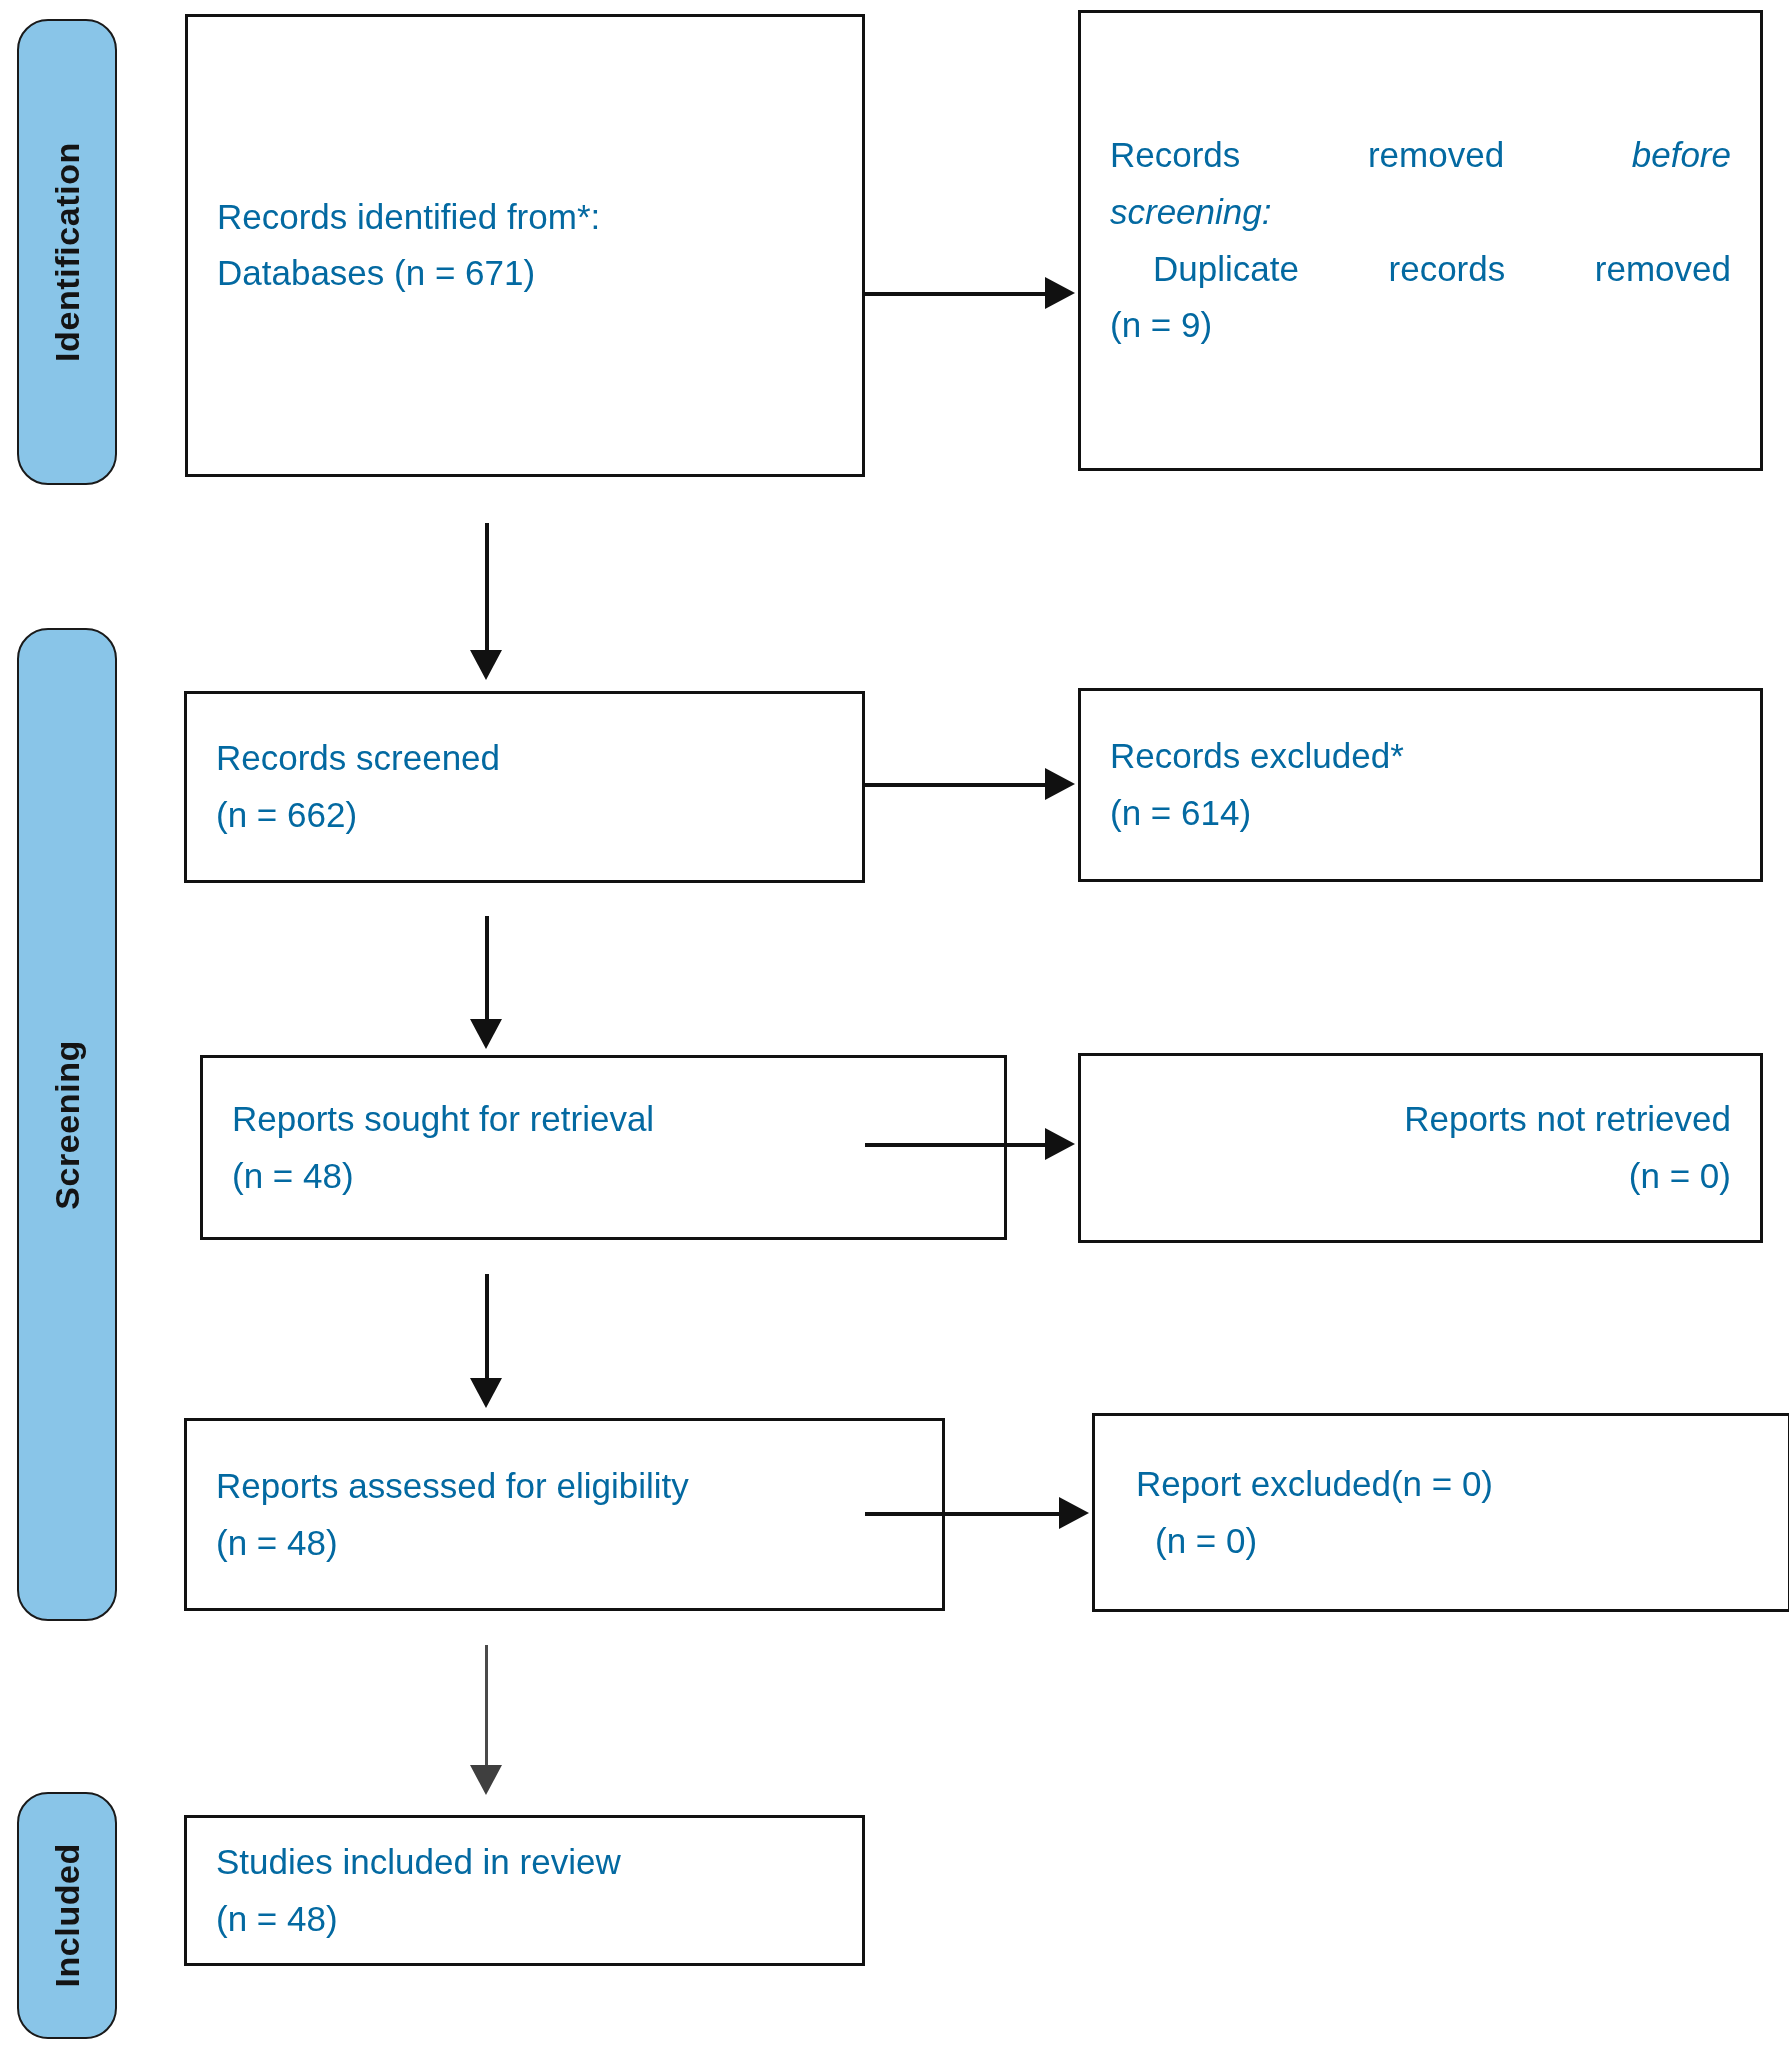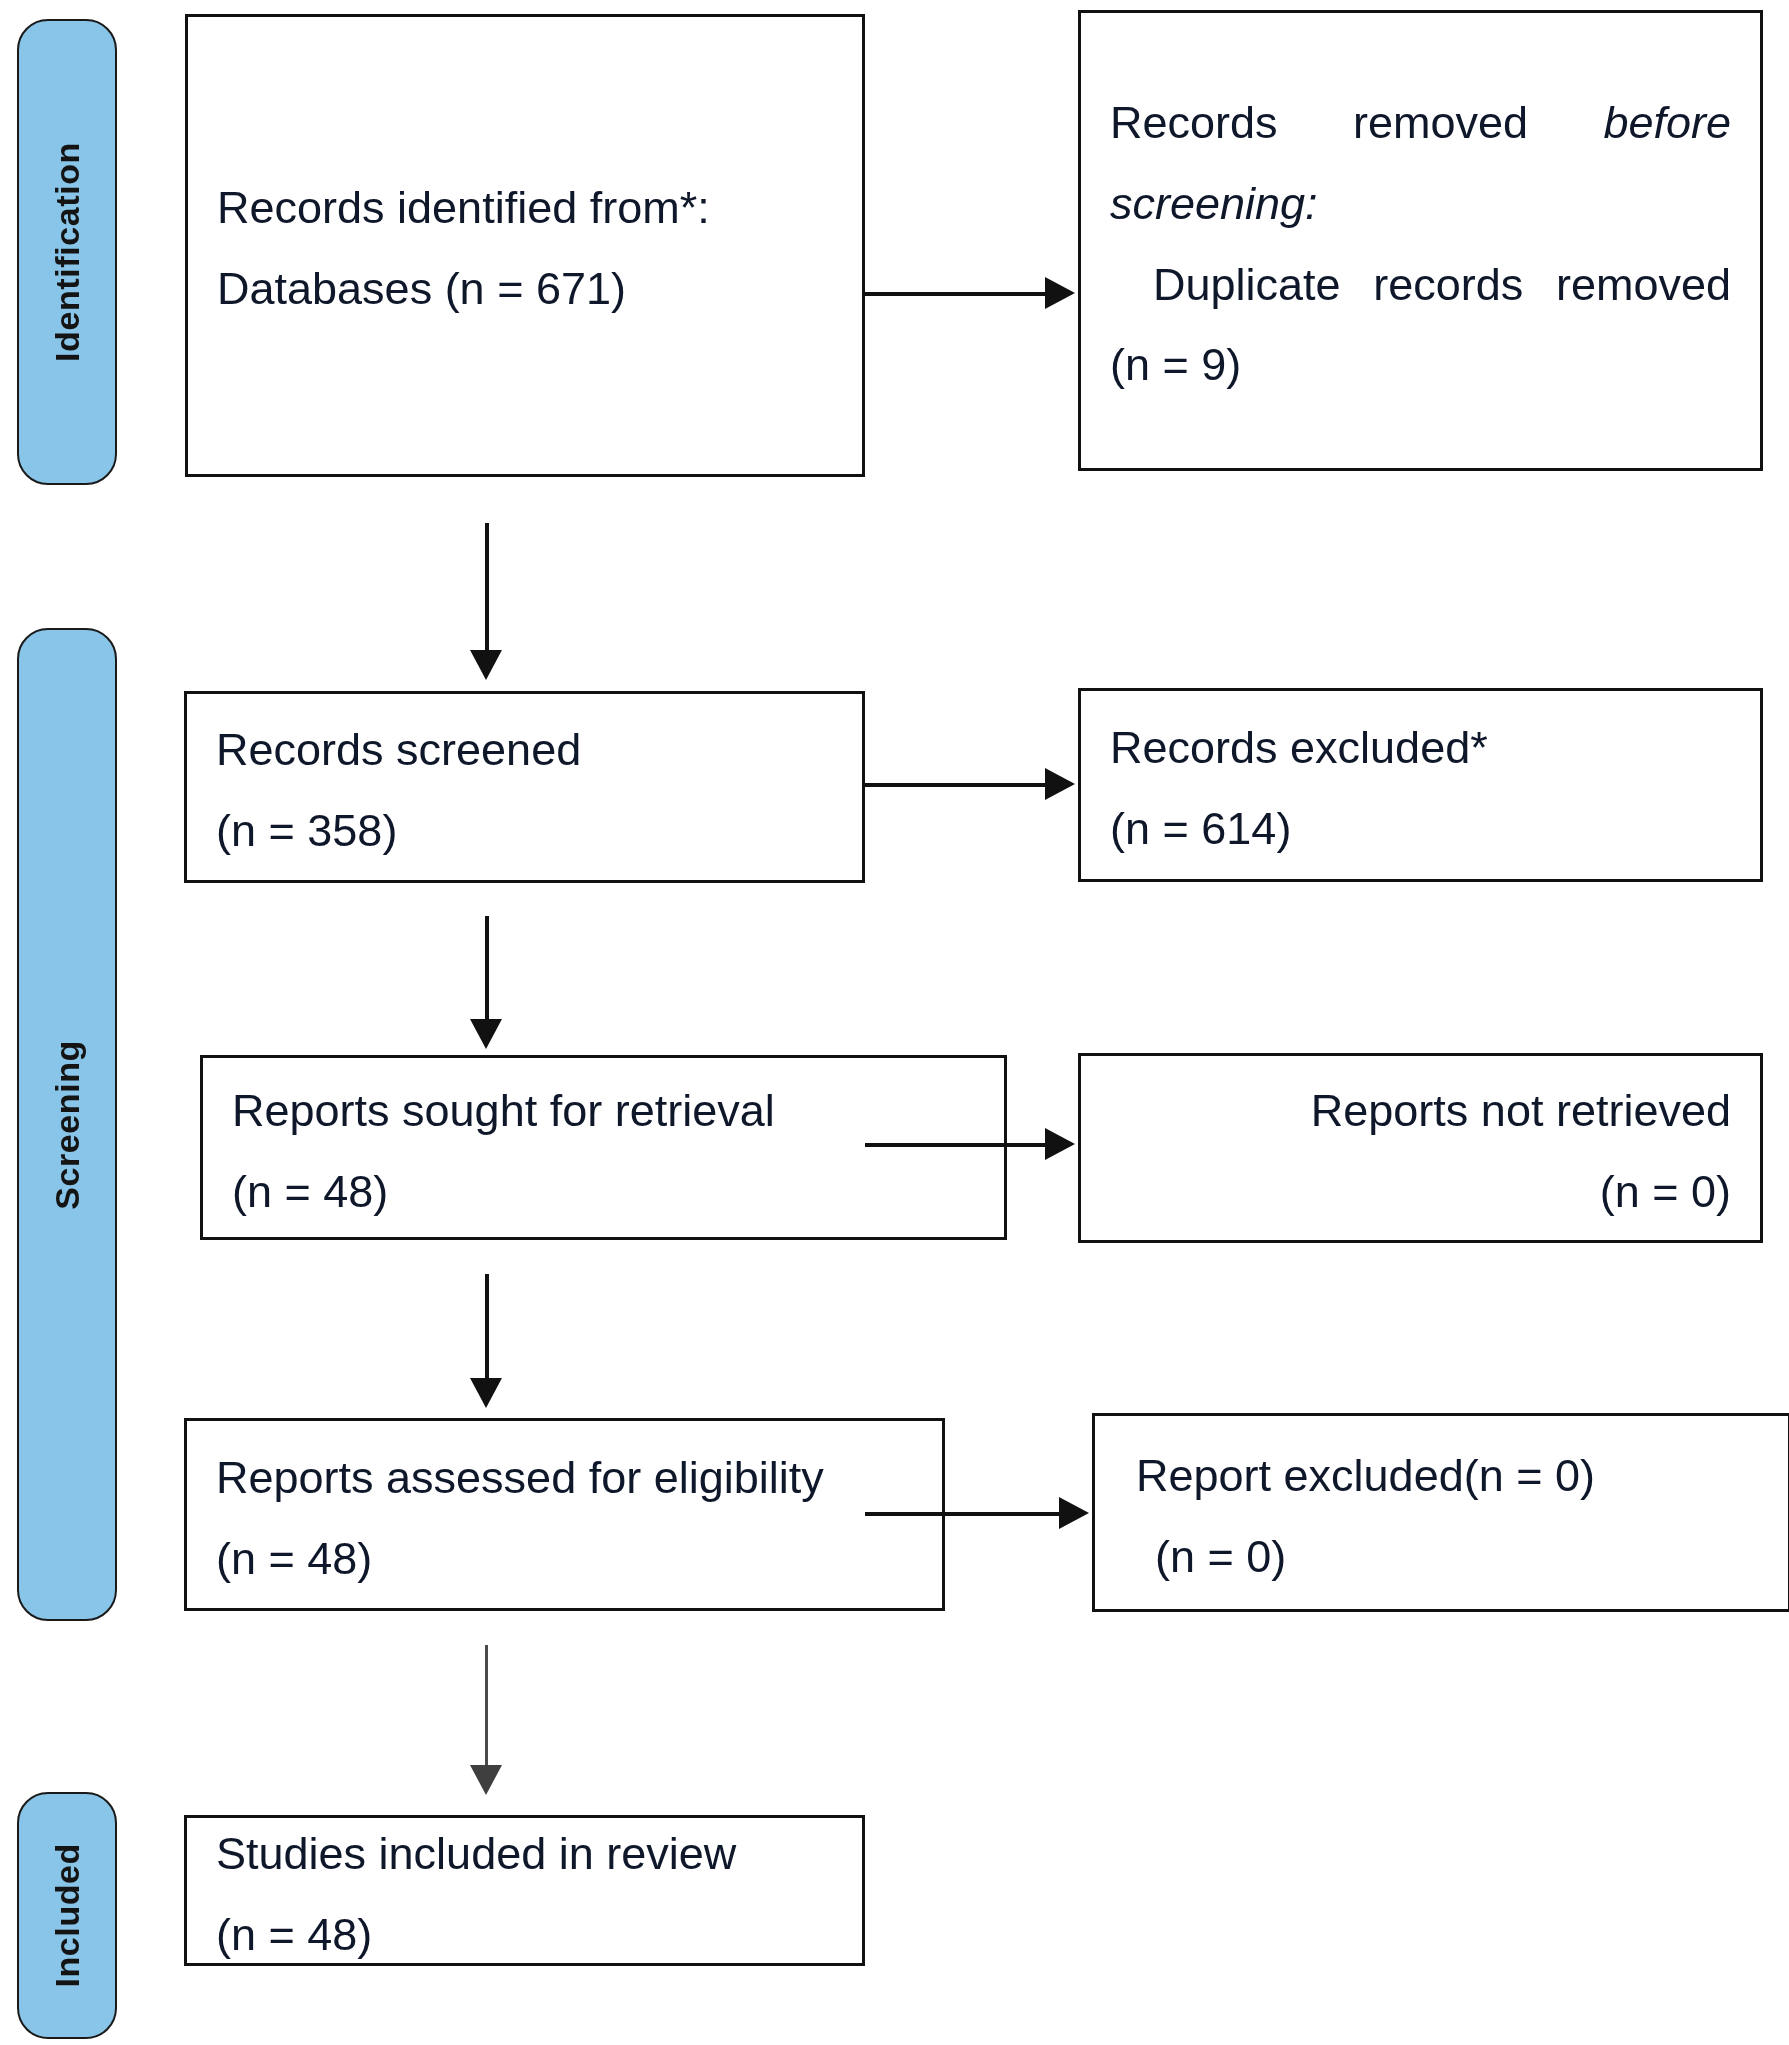--- a/index.html
+++ b/index.html
@@ -31,25 +31,24 @@
     position:absolute;
     background:#ffffff;
     border:3.9px solid #111111;
     box-sizing:border-box;
     padding:0 29px;
     display:flex;
     flex-direction:column;
     justify-content:center;
   }
   .box .ln{
-    font-size:45px;
-    color:#0f172a;
+    font-size:35px;
+    color:#0369a1;
     line-height:1.62;
     white-space:pre;
-    margin-top:8px;
   }
   .box.justify .ln{
     white-space:normal;
     text-align:justify;
     text-align-last:justify;
   }
   .box.justify .ln.last{
     text-align-last:left;
   }
   .ital{font-style:italic;}
@@ -106,21 +105,21 @@
   </div>
 
   <div class="hline" style="left:865px;top:292px;width:182px;"></div>
   <div class="arrowright" style="left:1045px;top:277px;"></div>
 
   <div class="vline" style="left:485px;top:523px;height:138px;"></div>
   <div class="arrowdown" style="left:470px;top:650px;"></div>
 
   <div class="box" style="left:184px;top:691px;width:681px;height:192px;">
     <span class="ln">Records screened</span>
-    <span class="ln">(n = 358)</span>
+    <span class="ln">(n = 662)</span>
   </div>
 
   <div class="box" style="left:1078px;top:688px;width:685px;height:194px;">
     <span class="ln">Records excluded*</span>
     <span class="ln">(n = 614)</span>
   </div>
 
   <div class="hline" style="left:865px;top:783px;width:182px;"></div>
   <div class="arrowright" style="left:1045px;top:768px;"></div>
 

